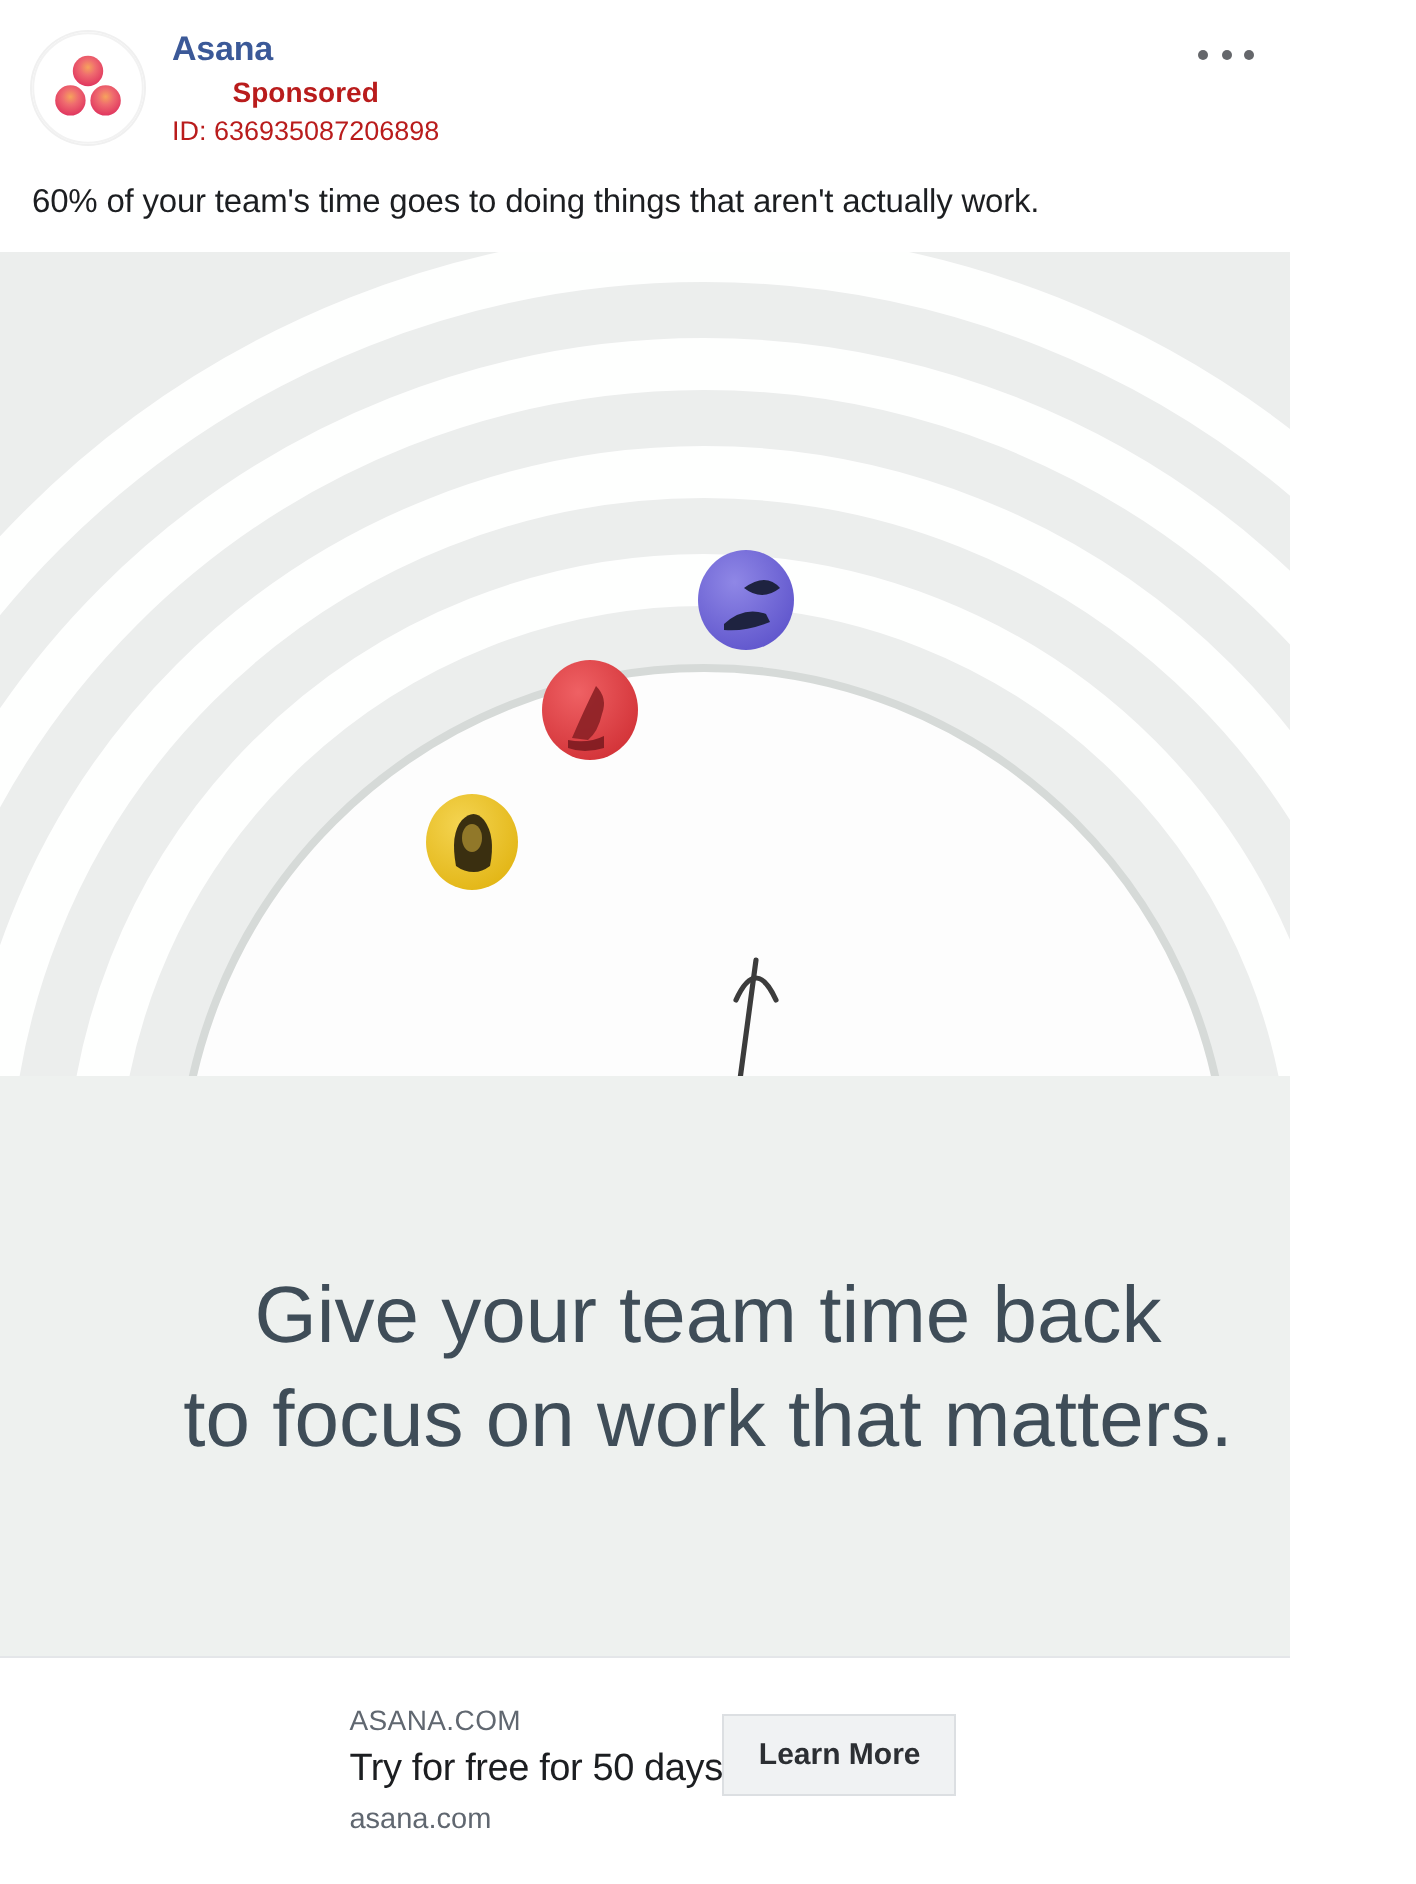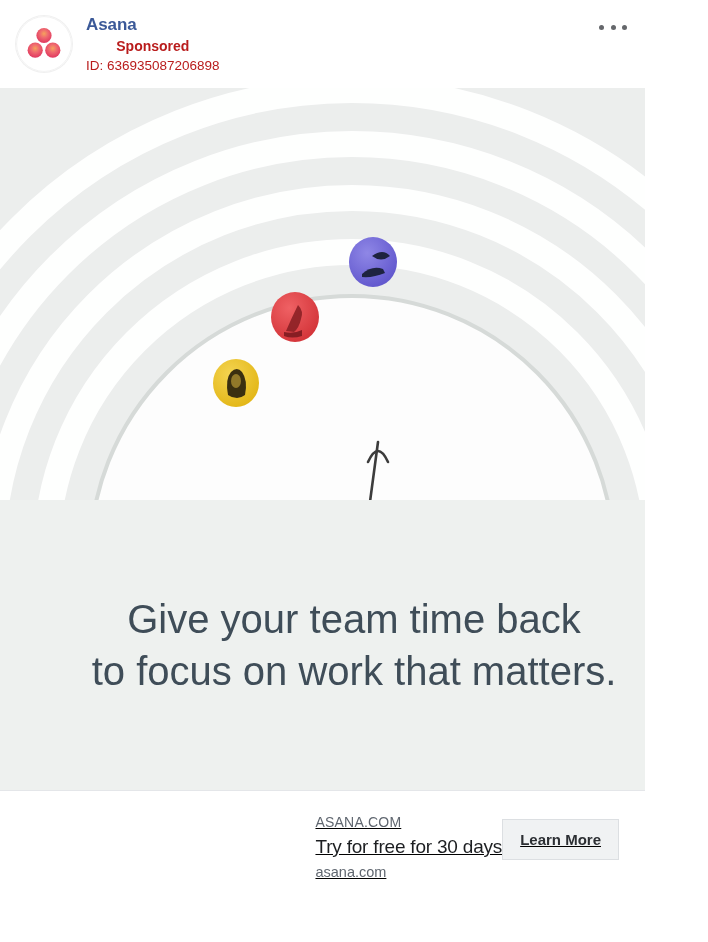--- a/index.html
+++ b/index.html
@@ -120,22 +120,21 @@
 
   
   .ad-footer {
     flex: 1 1 auto;
     background: #ffffff;
     border-top: 1px solid #e4e6e9;
     padding: 22px 18px 0 34px;
     box-sizing: border-box;
     display: flex;
     align-items: flex-start;
-    justify-content: flex-end;
-    text-decoration: underline;
+    justify-content: center;
   }
   .footer-left { display: flex; flex-direction: column; }
   .footer-domain-caps {
     font-size: 14px;
     color: #606770;
     line-height: 18px;
     letter-spacing: 0.2px;
   }
   .footer-headline {
     font-size: 19px;
@@ -195,20 +194,21 @@
       <span class="ad-id">ID: 636935087206898</span>
     </div>
 
     <div class="menu-dots">
       <i></i>
       <i></i>
       <i></i>
     </div>
   </div>
 
+  <div class="post-text">60% of your team's time goes to doing things that aren't actually work.</div>
 
   <div class="creative">
     <svg viewBox="0 0 708 702" xmlns="http://www.w3.org/2000/svg">
       <defs>
         <clipPath id="topclip">
             <rect x="0" y="0" width="708" height="412"></rect>
           </clipPath>
         <radialGradient id="pgrad" cx="38%" cy="32%" r="75%">
           <stop offset="0%" stop-color="#8f87e6"></stop>
           <stop offset="100%" stop-color="#5f55cc"></stop>
@@ -264,19 +264,19 @@
       </g>
 
       <text x="354" y="545" text-anchor="middle" font-family="Liberation Sans, sans-serif" font-size="40" fill="#3f4d58">Give your team time back</text>
       <text x="354" y="597" text-anchor="middle" font-family="Liberation Sans, sans-serif" font-size="40" fill="#3f4d58">to focus on work that matters.</text>
     </svg>
   </div>
 
   <div class="ad-footer">
     <div class="footer-left">
       <span class="footer-domain-caps">ASANA.COM</span>
-      <span class="footer-headline">Try for free for 30 days</span>
+      <span class="footer-headline">Try for free for 50 days</span>
       <span class="footer-domain">asana.com</span>
     </div>
     <button class="cta-button">Learn More</button>
   </div>
 
 </div>
 
 </body></html>

